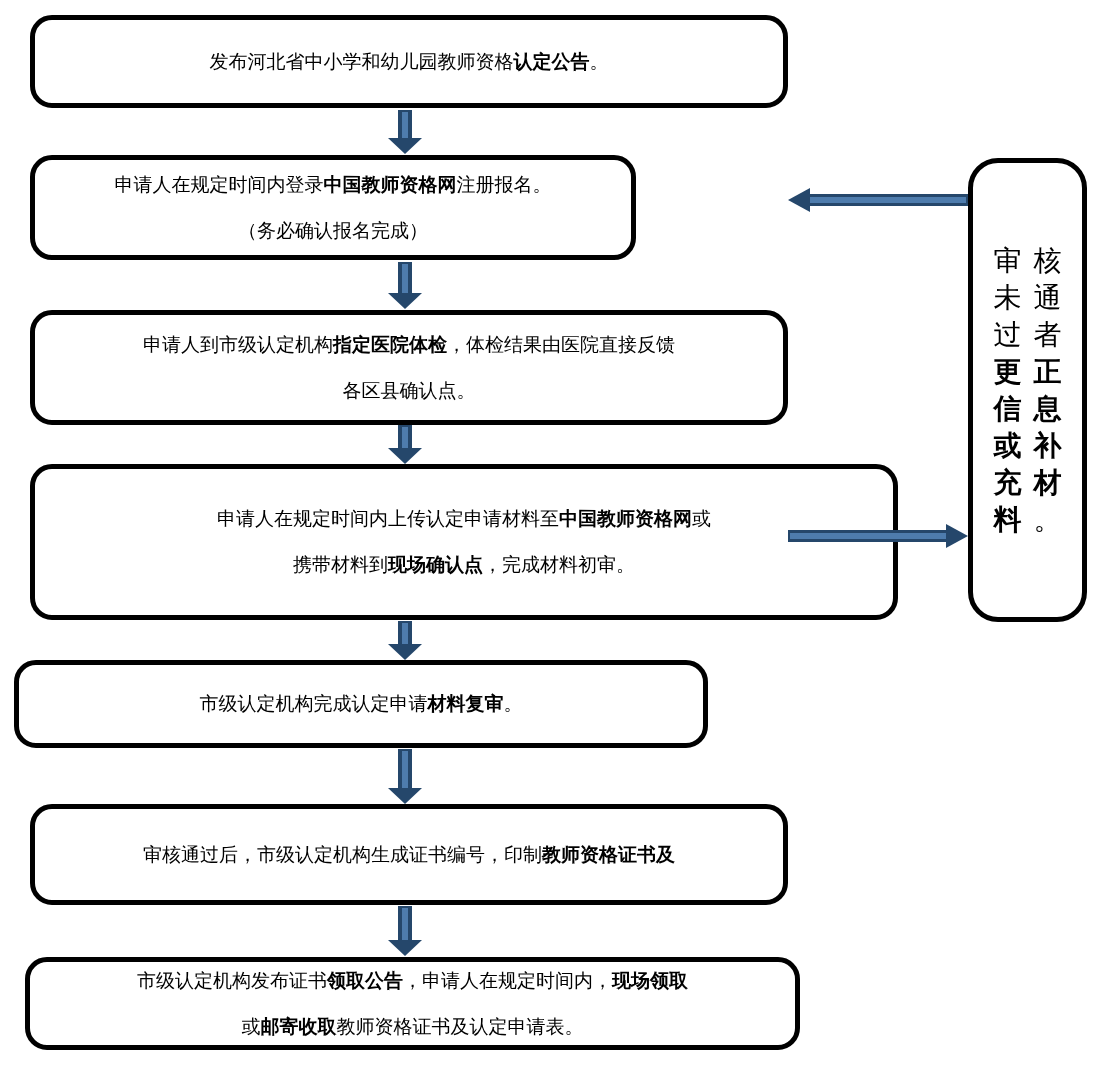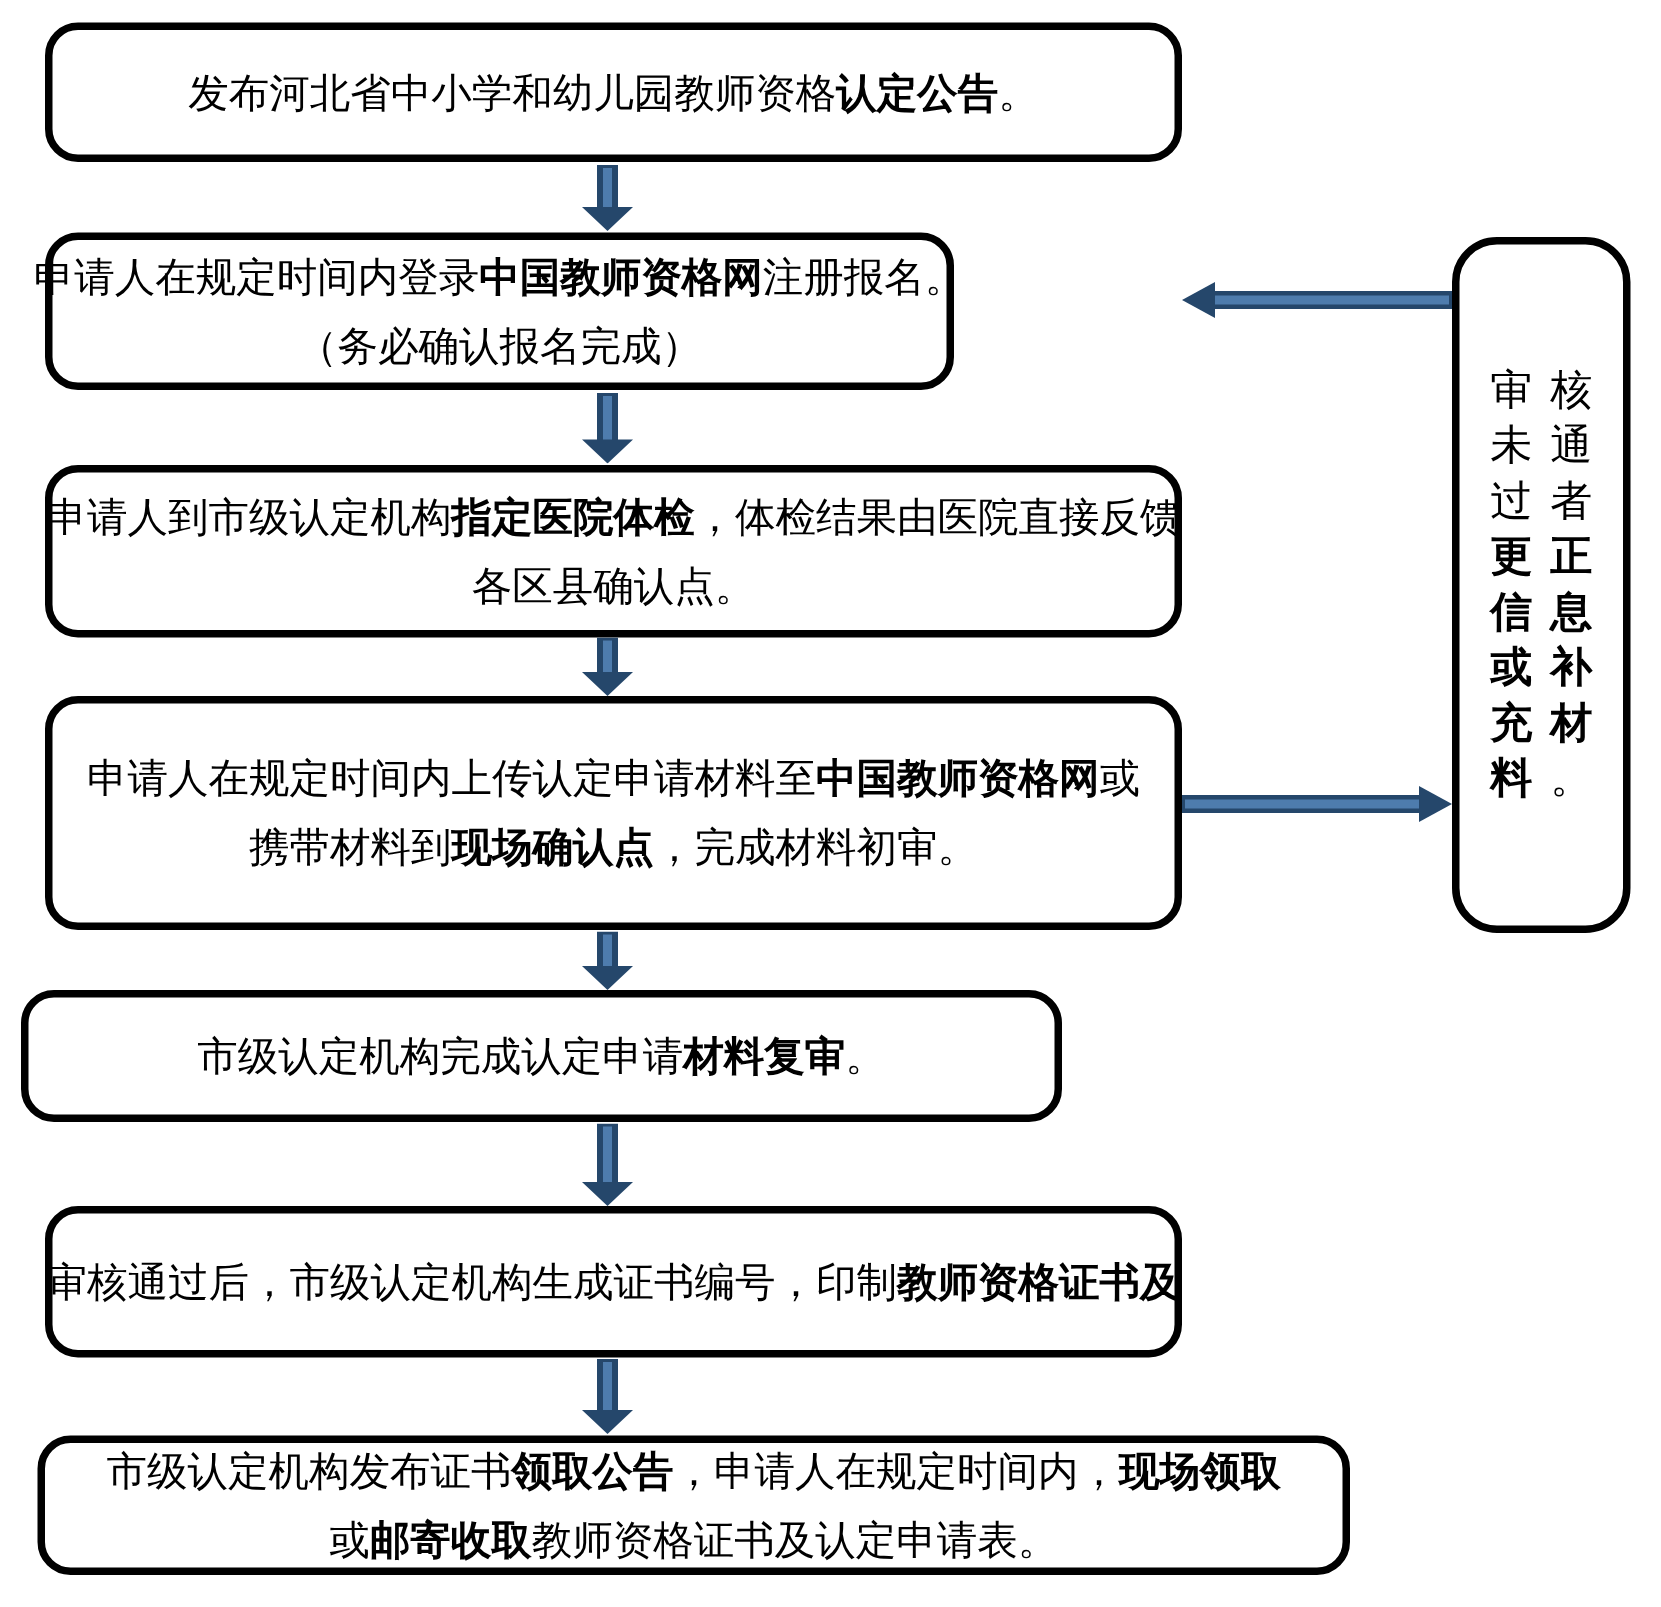--- a/index.html
+++ b/index.html
@@ -26,21 +26,21 @@
     border:5px solid var(--box-border);
     border-radius:22px;
     display:flex;
     flex-direction:column;
     justify-content:center;
     align-items:center;
     text-align:center;
     padding:0 18px;
   }
   .bline{
-    font-size:27px;
+    font-size:19px;
     line-height:46px;
     white-space:nowrap;
   }
   .bline span{font-weight:normal;}
   .bline span.b, .sline span.b{font-weight:bold;}
   .sidebox{
     position:absolute;
     box-sizing:border-box;
     background:var(--box-fill);
     border:5px solid var(--box-border);
@@ -90,21 +90,21 @@
     <div class="bline"><span>申请人到市级认定机构</span><span class="b">指定医院体检</span><span>，体检结果由医院直接反馈</span></div>
     <div class="bline"><span>各区县确认点。</span></div>
   </div>
 
   <svg class="arrow" style="left:387px;top:425px;" width="36" height="39" viewBox="0 0 36 39">
     <rect x="11" y="0" width="14" height="25" style="fill:var(--arrow-dark)"></rect>
     <rect x="15" y="2" width="6" height="22" style="fill:var(--arrow-light)"></rect>
     <polygon points="1,23 35,23 18,39" style="fill:var(--arrow-dark)"></polygon>
   </svg>
 
-  <div class="fbox" style="left:30px;top:464px;width:758px;height:156px;">
+  <div class="fbox" style="left:30px;top:464px;width:868px;height:156px;">
     <div class="bline"><span>申请人在规定时间内上传认定申请材料至</span><span class="b">中国教师资格网</span><span>或</span></div>
     <div class="bline"><span>携带材料到</span><span class="b">现场确认点</span><span>，完成材料初审。</span></div>
   </div>
 
   <svg class="arrow" style="left:387px;top:621px;" width="36" height="39" viewBox="0 0 36 39">
     <rect x="11" y="0" width="14" height="25" style="fill:var(--arrow-dark)"></rect>
     <rect x="15" y="2" width="6" height="22" style="fill:var(--arrow-light)"></rect>
     <polygon points="1,23 35,23 18,39" style="fill:var(--arrow-dark)"></polygon>
   </svg>
 
@@ -121,21 +121,21 @@
   <div class="fbox" style="left:30px;top:804px;width:758px;height:101px;">
     <div class="bline"><span>审核通过后，市级认定机构生成证书编号，印制</span><span class="b">教师资格证书及</span></div>
   </div>
 
   <svg class="arrow" style="left:387px;top:906px;" width="36" height="50" viewBox="0 0 36 50">
     <rect x="11" y="0" width="14" height="36" style="fill:var(--arrow-dark)"></rect>
     <rect x="15" y="2" width="6" height="33" style="fill:var(--arrow-light)"></rect>
     <polygon points="1,34 35,34 18,50" style="fill:var(--arrow-dark)"></polygon>
   </svg>
 
-  <div class="fbox" style="left:25px;top:957px;width:875px;height:93px;">
+  <div class="fbox" style="left:25px;top:957px;width:775px;height:93px;">
     <div class="bline"><span>市级认定机构发布证书</span><span class="b">领取公告</span><span>，申请人在规定时间内，</span><span class="b">现场领取</span></div>
     <div class="bline"><span>或</span><span class="b">邮寄收取</span><span>教师资格证书及认定申请表。</span></div>
   </div>
 
   <div class="sidebox" style="left:968px;top:158px;width:119px;height:464px;">
     <div class="sline"><span>审核</span></div>
     <div class="sline"><span>未通</span></div>
     <div class="sline"><span>过者</span></div>
     <div class="sline"><span class="b">更正</span></div>
     <div class="sline"><span class="b">信息</span></div>

